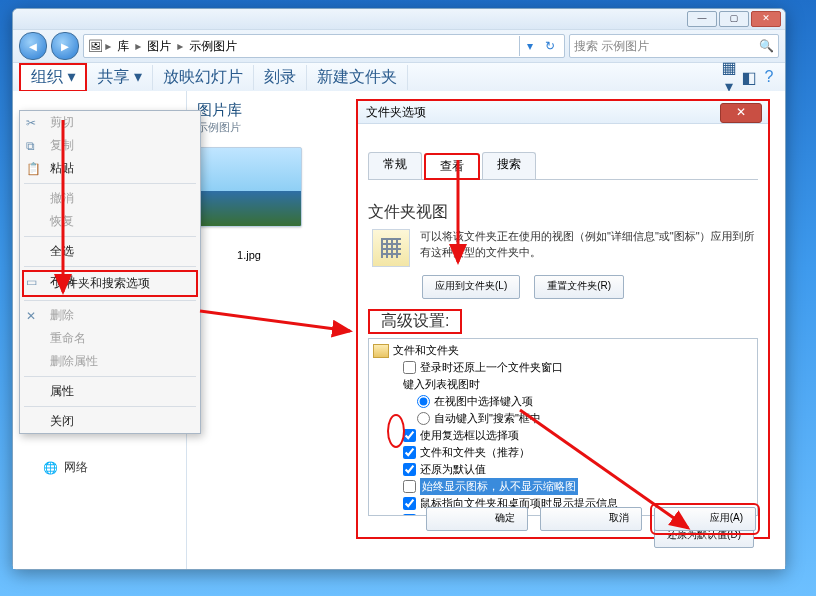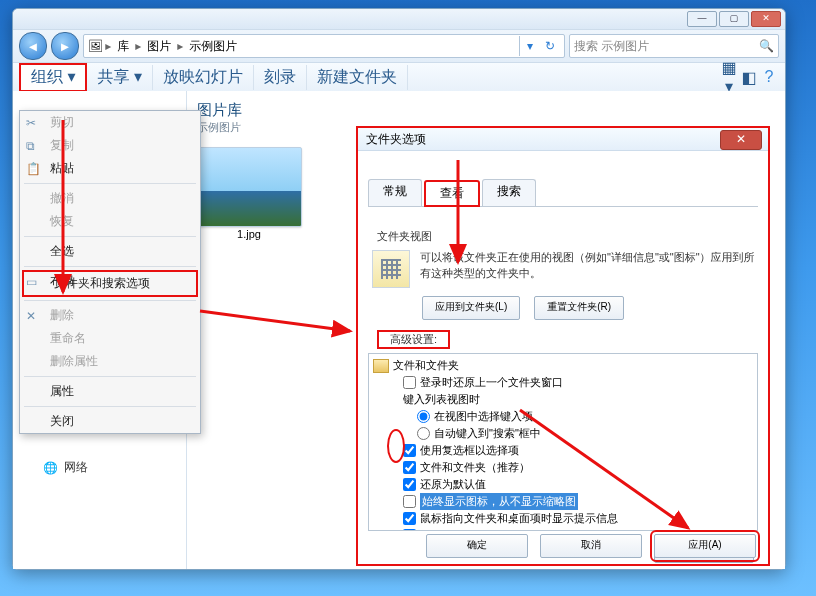--- a/index.html
+++ b/index.html
@@ -24,60 +24,60 @@
 .toolbar .organize{border:2px solid #e81010;background:#fefefe}
 .toolbar .spacer{flex:1}
 .toolbar .icn{width:20px;text-align:center;color:#2b5c8e}
 .body{position:absolute;top:82px;left:0;right:0;bottom:0;display:flex}
 .leftpane{width:173px;border-right:1px solid #d6e2ee;background:#fff;padding:6px 0;font-size:12px;color:#333}
 .content{flex:1;background:#fff;padding:10px}
 .libtitle{font-size:15px;color:#1b4e7e}
 .libsub{font-size:11px;color:#6b7e91;margin-bottom:12px}
 .thumb{width:104px;display:flex;flex-direction:column;align-items:center;margin-top:8px}
 .thumb .pic{width:104px;height:78px;border:1px solid #bcd0e3;border-radius:2px;background:linear-gradient(180deg,#bfe5ff 0%,#8fcff5 55%,#2f6fa6 55%,#386f34 100%);box-shadow:0 1px 2px rgba(0,0,0,.15)}
-.thumb .cap{font-size:11px;margin-top:1px}
+.thumb .cap{font-size:11px;margin-top:22px}
 
 .menu{position:absolute;left:19px;top:110px;width:180px;background:#f6f6f6;border:1px solid #a9b7c6;box-shadow:2px 3px 8px rgba(0,0,0,.25);z-index:5}
 .mrow{display:flex;align-items:center;height:23px;padding:0 6px 0 30px;position:relative;color:#222}
 .mrow.dis{color:#a3a3a3}
 .mrow .micon{position:absolute;left:6px;font-size:12px;color:#6c90b0}
 .msep{height:1px;background:#d7dde4;margin:3px 4px}
 .mrow.arrow::after{content:"▸";position:absolute;right:8px;color:#555}
 .mhl{border:2px solid #e81010;margin:2px}
 
 .netrow{position:absolute;left:30px;top:450px;display:flex;align-items:center;gap:6px;color:#333;font-size:12px}
 .netrow .nic{color:#2b7dd4}
 
-.dlg{position:absolute;left:356px;top:126px;width:410px;height:436px;background:#fff;border:2px solid #e81010;z-index:6}
+.dlg{position:absolute;left:356px;top:99px;width:410px;height:436px;background:#fff;border:2px solid #e81010;z-index:6}
 .dlgtitle{height:22px;background:linear-gradient(#f5fbff,#e4effa);display:flex;align-items:center;padding:0 8px;font-size:12px;border-bottom:1px solid #cddceb;position:relative}
 .dlgclose{position:absolute;right:6px;top:2px;width:40px;height:18px;border-radius:3px;background:#c94f43;border:1px solid #9c382e;color:#fff;text-align:center;line-height:16px}
 .dlgbody{padding:6px 10px 6px 10px}
 .tabs{display:flex;border-bottom:1px solid #bfcad6;margin:22px 0}
 .tab{padding:3px 14px;border:1px solid #bfcad6;border-bottom:none;background:#f2f6fb;margin-right:2px;border-radius:3px 3px 0 0}
 .tab.act{background:#fff;position:relative;top:1px}
 .tabhl{border:2px solid #e81010}
 .fvrow{display:flex;gap:10px;margin:6px 0 8px 4px}
 .fvicon{width:36px;height:36px;border:1px solid #cbd6e2;background:linear-gradient(#fdf7d8,#f3e6a6);display:flex;align-items:center;justify-content:center}
 .fvicon .grid{width:20px;height:20px;background:repeating-linear-gradient(#7a8a9e 0 2px,transparent 2px 5px),repeating-linear-gradient(90deg,#7a8a9e 0 2px,transparent 2px 5px)}
 .fvtext{font-size:11px;color:#333;line-height:1.45;flex:1}
 .fvbtns{display:flex;gap:14px;margin:4px 0 10px 54px}
 .dbtn{height:22px;padding:0 12px;border:1px solid #9fb2c5;border-radius:2px;background:linear-gradient(#fdfdfd,#e9eff6);font-size:10px;line-height:20px}
-.sect{font-size:11px;margin:4px 9px;color:#333}
+.sect{font-size:16px;margin:4px 0;color:#333}
 .secthl{border:2px solid #e81010;display:inline-block;padding:0 11px}
 .treebox{height:176px;border:1px solid #b8c6d4;overflow-y:scroll;overflow-x:hidden;background:#fff;position:relative}
 .treebox .inner{padding:3px 4px;font-size:11px;line-height:17px}
 .troot{display:flex;align-items:center;gap:4px}
 .troot .fld{width:14px;height:12px;background:linear-gradient(#fdebb0,#e9c564);border:1px solid #c8a23e}
 .ti{display:flex;align-items:center;gap:4px;padding-left:30px}
 .ti input{margin:0}
 .ti.hl span.lbl{background:#3a8bdc;color:#fff;padding:0 2px}
 .circle{position:absolute;left:18px;top:75px;width:14px;height:30px;border:2px solid #e81010;border-radius:50%/50%}
 .restore{display:flex;justify-content:flex-end;margin:8px 4px 0 0}
 .footer{position:absolute;left:0;right:0;bottom:6px;display:flex;justify-content:flex-end;gap:12px;padding:0 12px}
-.footer .dbtn{width:76px;text-align:center}
+.footer .dbtn{width:76px;text-align:right}
 .footer .apply{outline:2px solid #e81010;outline-offset:2px}
 
 .arrow{position:absolute;background:transparent;z-index:7;pointer-events:none}
 .arrow svg{overflow:visible}
 </style>
 </head>
 <body>
 
 <div class="desktop">
   <div class="win">

